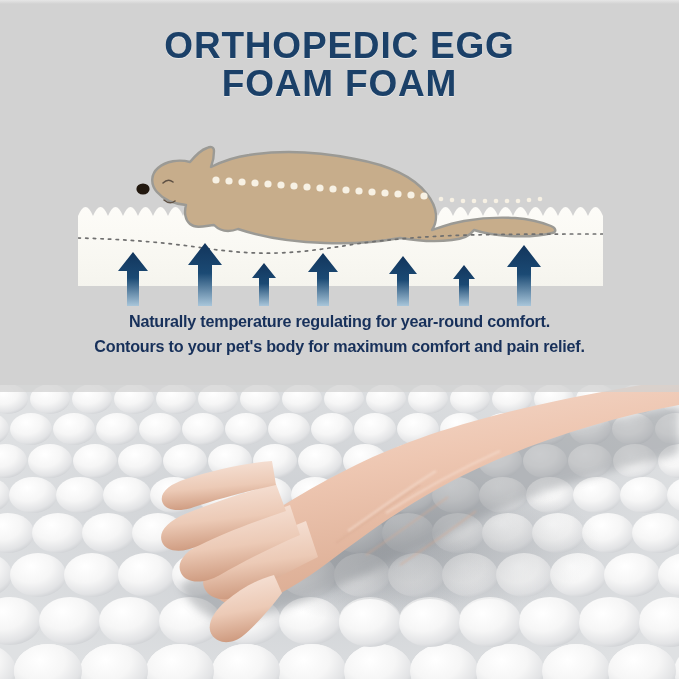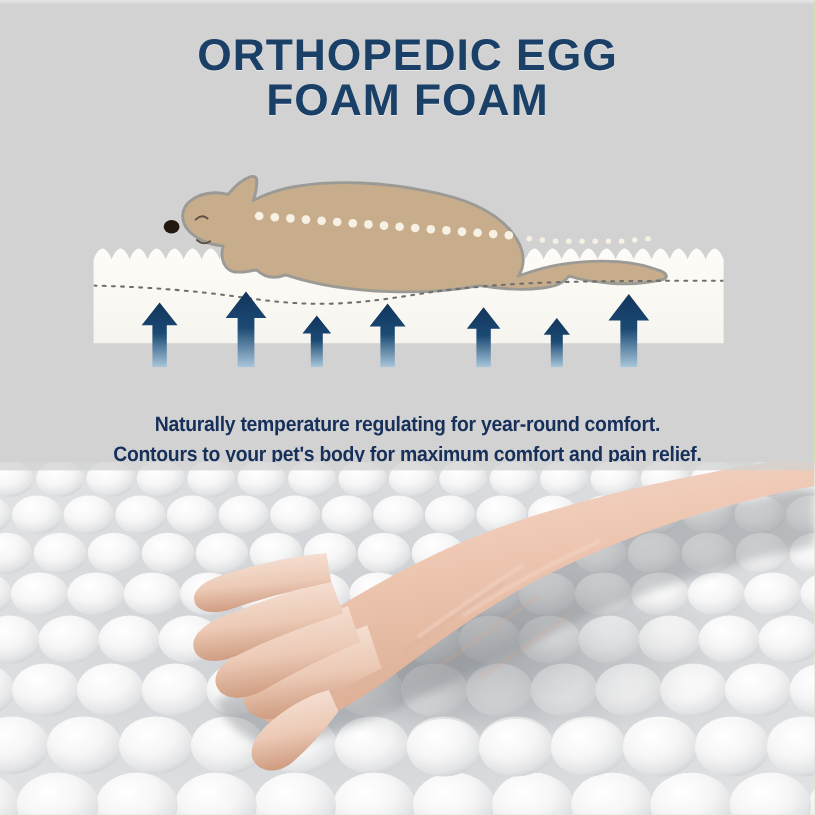--- a/index.html
+++ b/index.html
@@ -8,21 +8,21 @@
     background: #ffffff;
   }
   body {
     font-family: "Liberation Sans", sans-serif;
   }
   #page {
     position: relative;
     width: 679px;
     height: 679px;
     overflow: hidden;
-    background: #bef264;
+    background: #86efac;
   }
 
   
   #top-panel {
     position: absolute;
     left: 0; top: 0;
     width: 679px;
     height: 385px;
     background: #d2d2d2;
     overflow: hidden;
@@ -62,21 +62,20 @@
   }
   #illustration svg { display:block; }
 
   
   #subtitle-block {
     position: absolute;
     left: 0;
     top: 309px;
     width: 679px;
     text-align: center;
-    margin-top: 32px;
   }
   .sub-line {
     display: block;
     color: #17305a;
     font-family: "Liberation Sans", sans-serif;
     font-weight: 600;
     font-size: 17.4px;
     letter-spacing: -0.25px;
     line-height: 25px;
     transform: scaleX(0.93);

